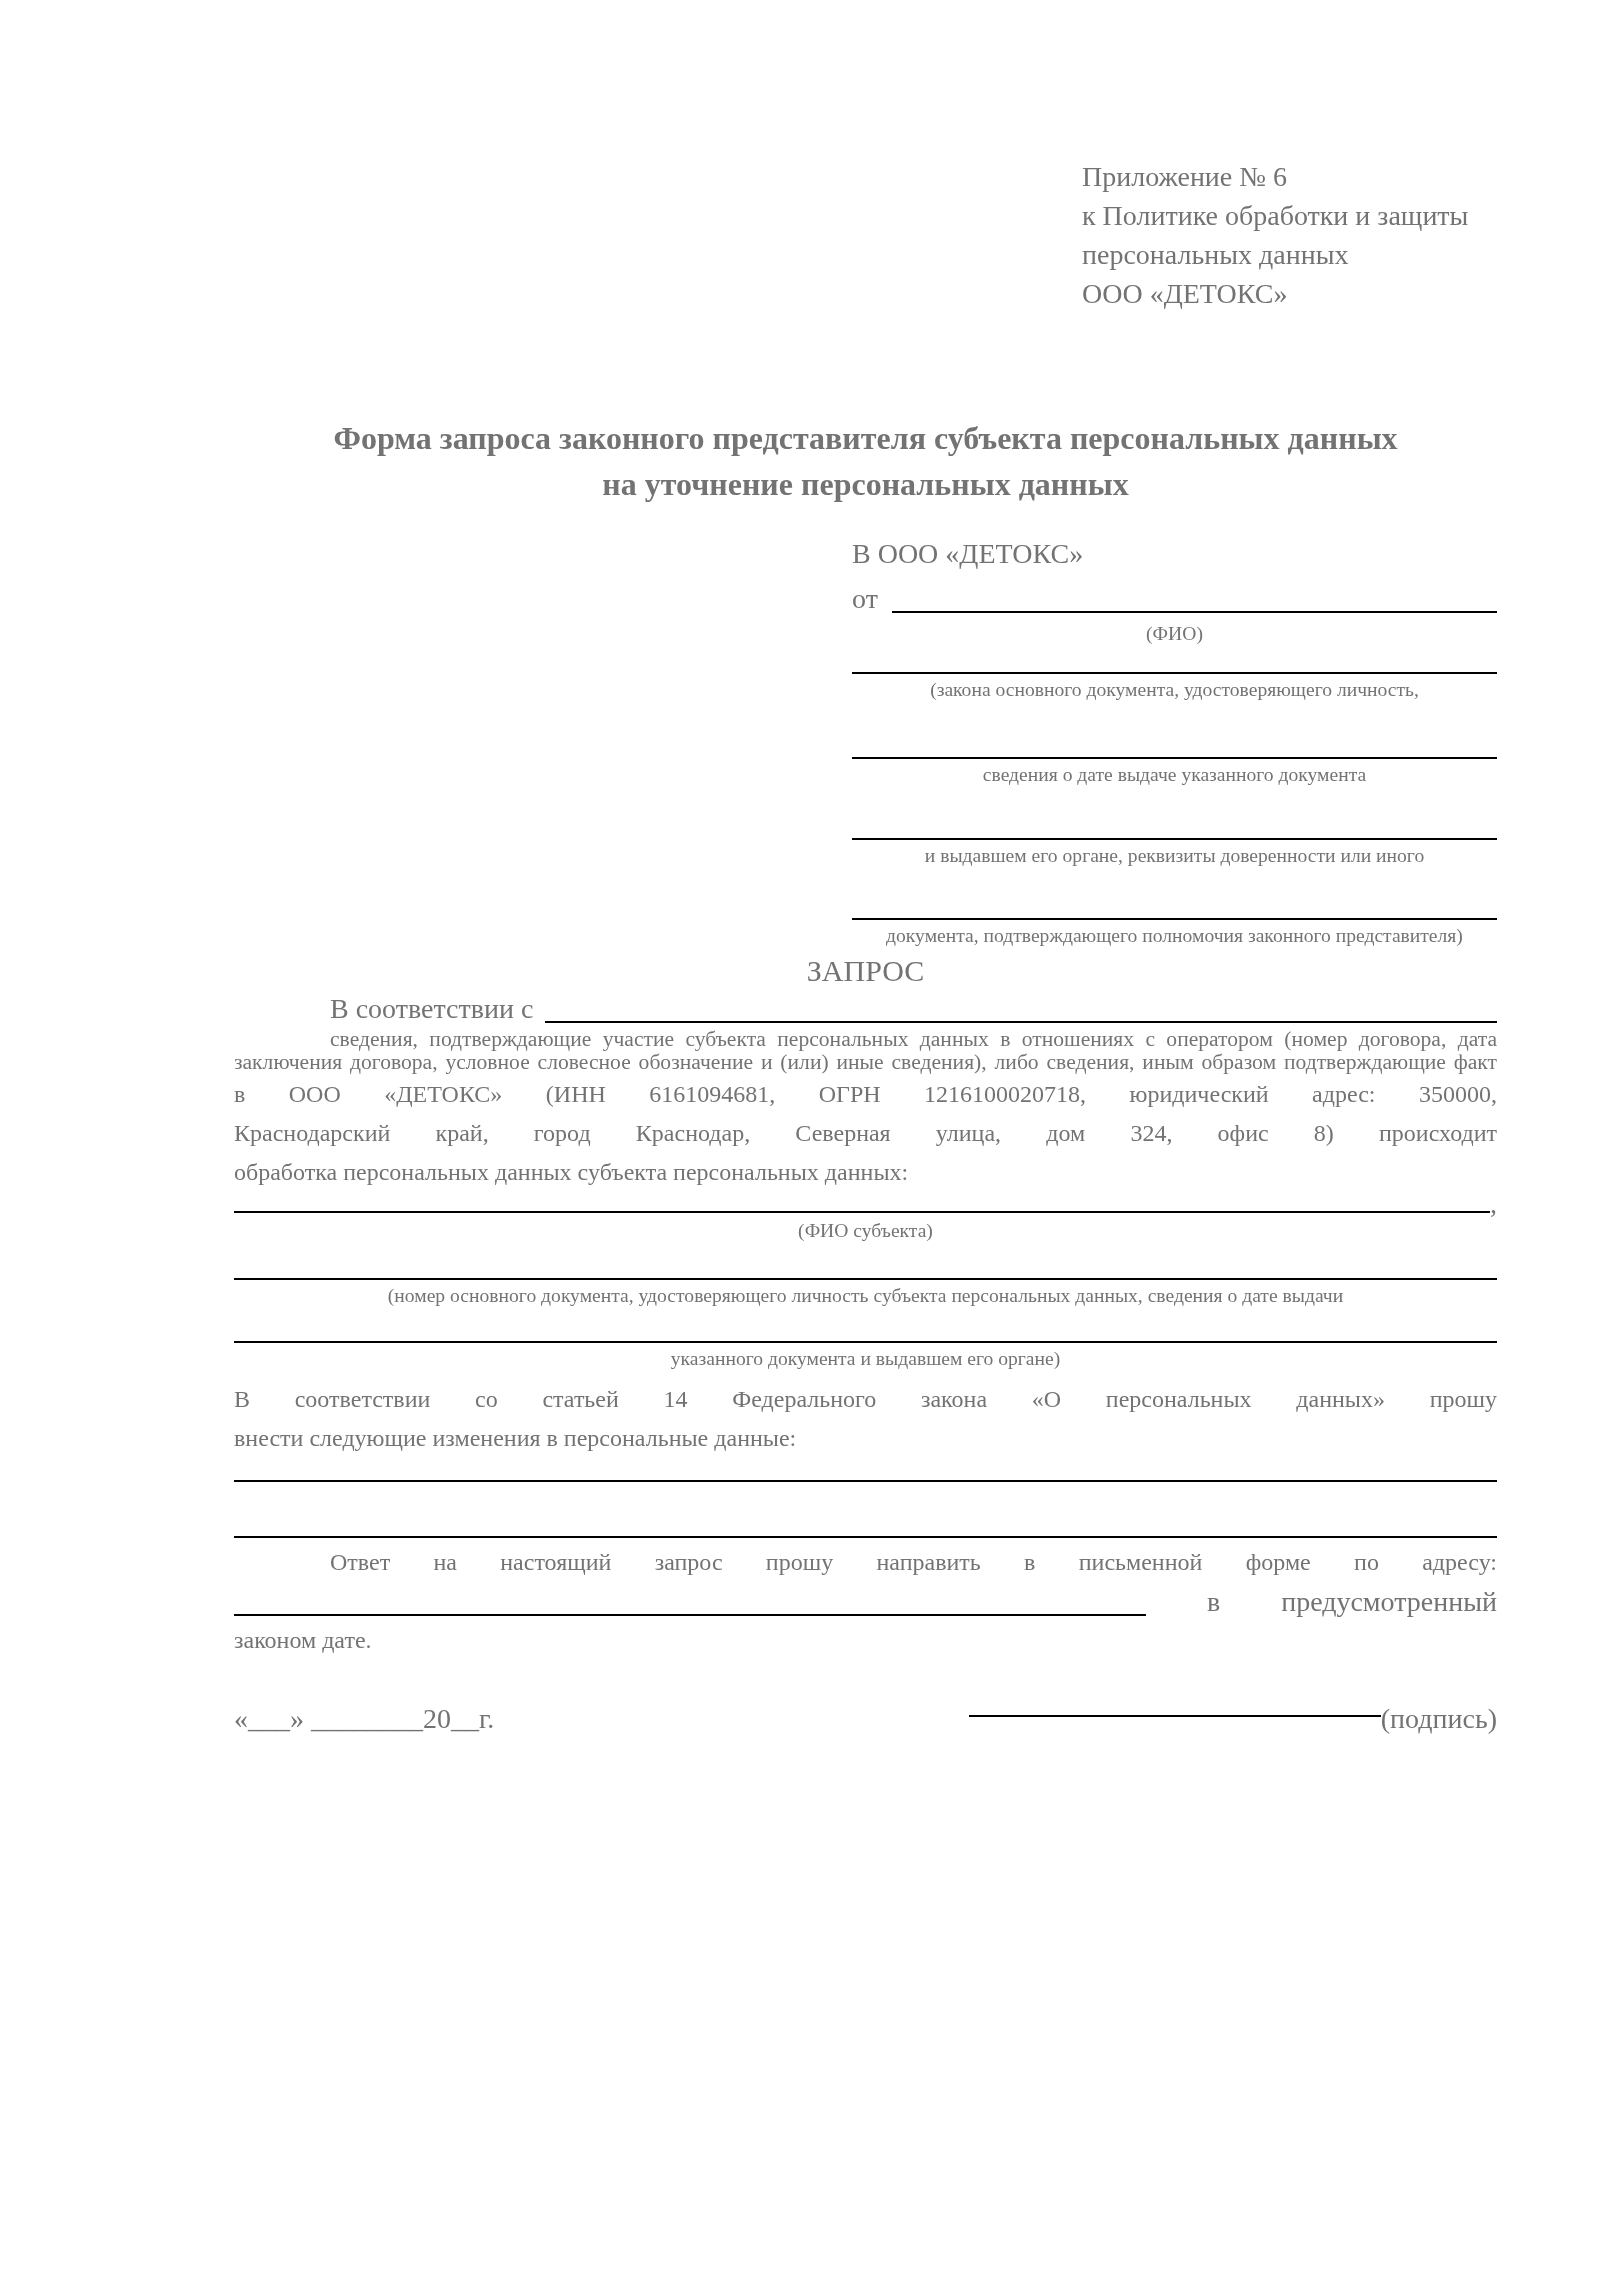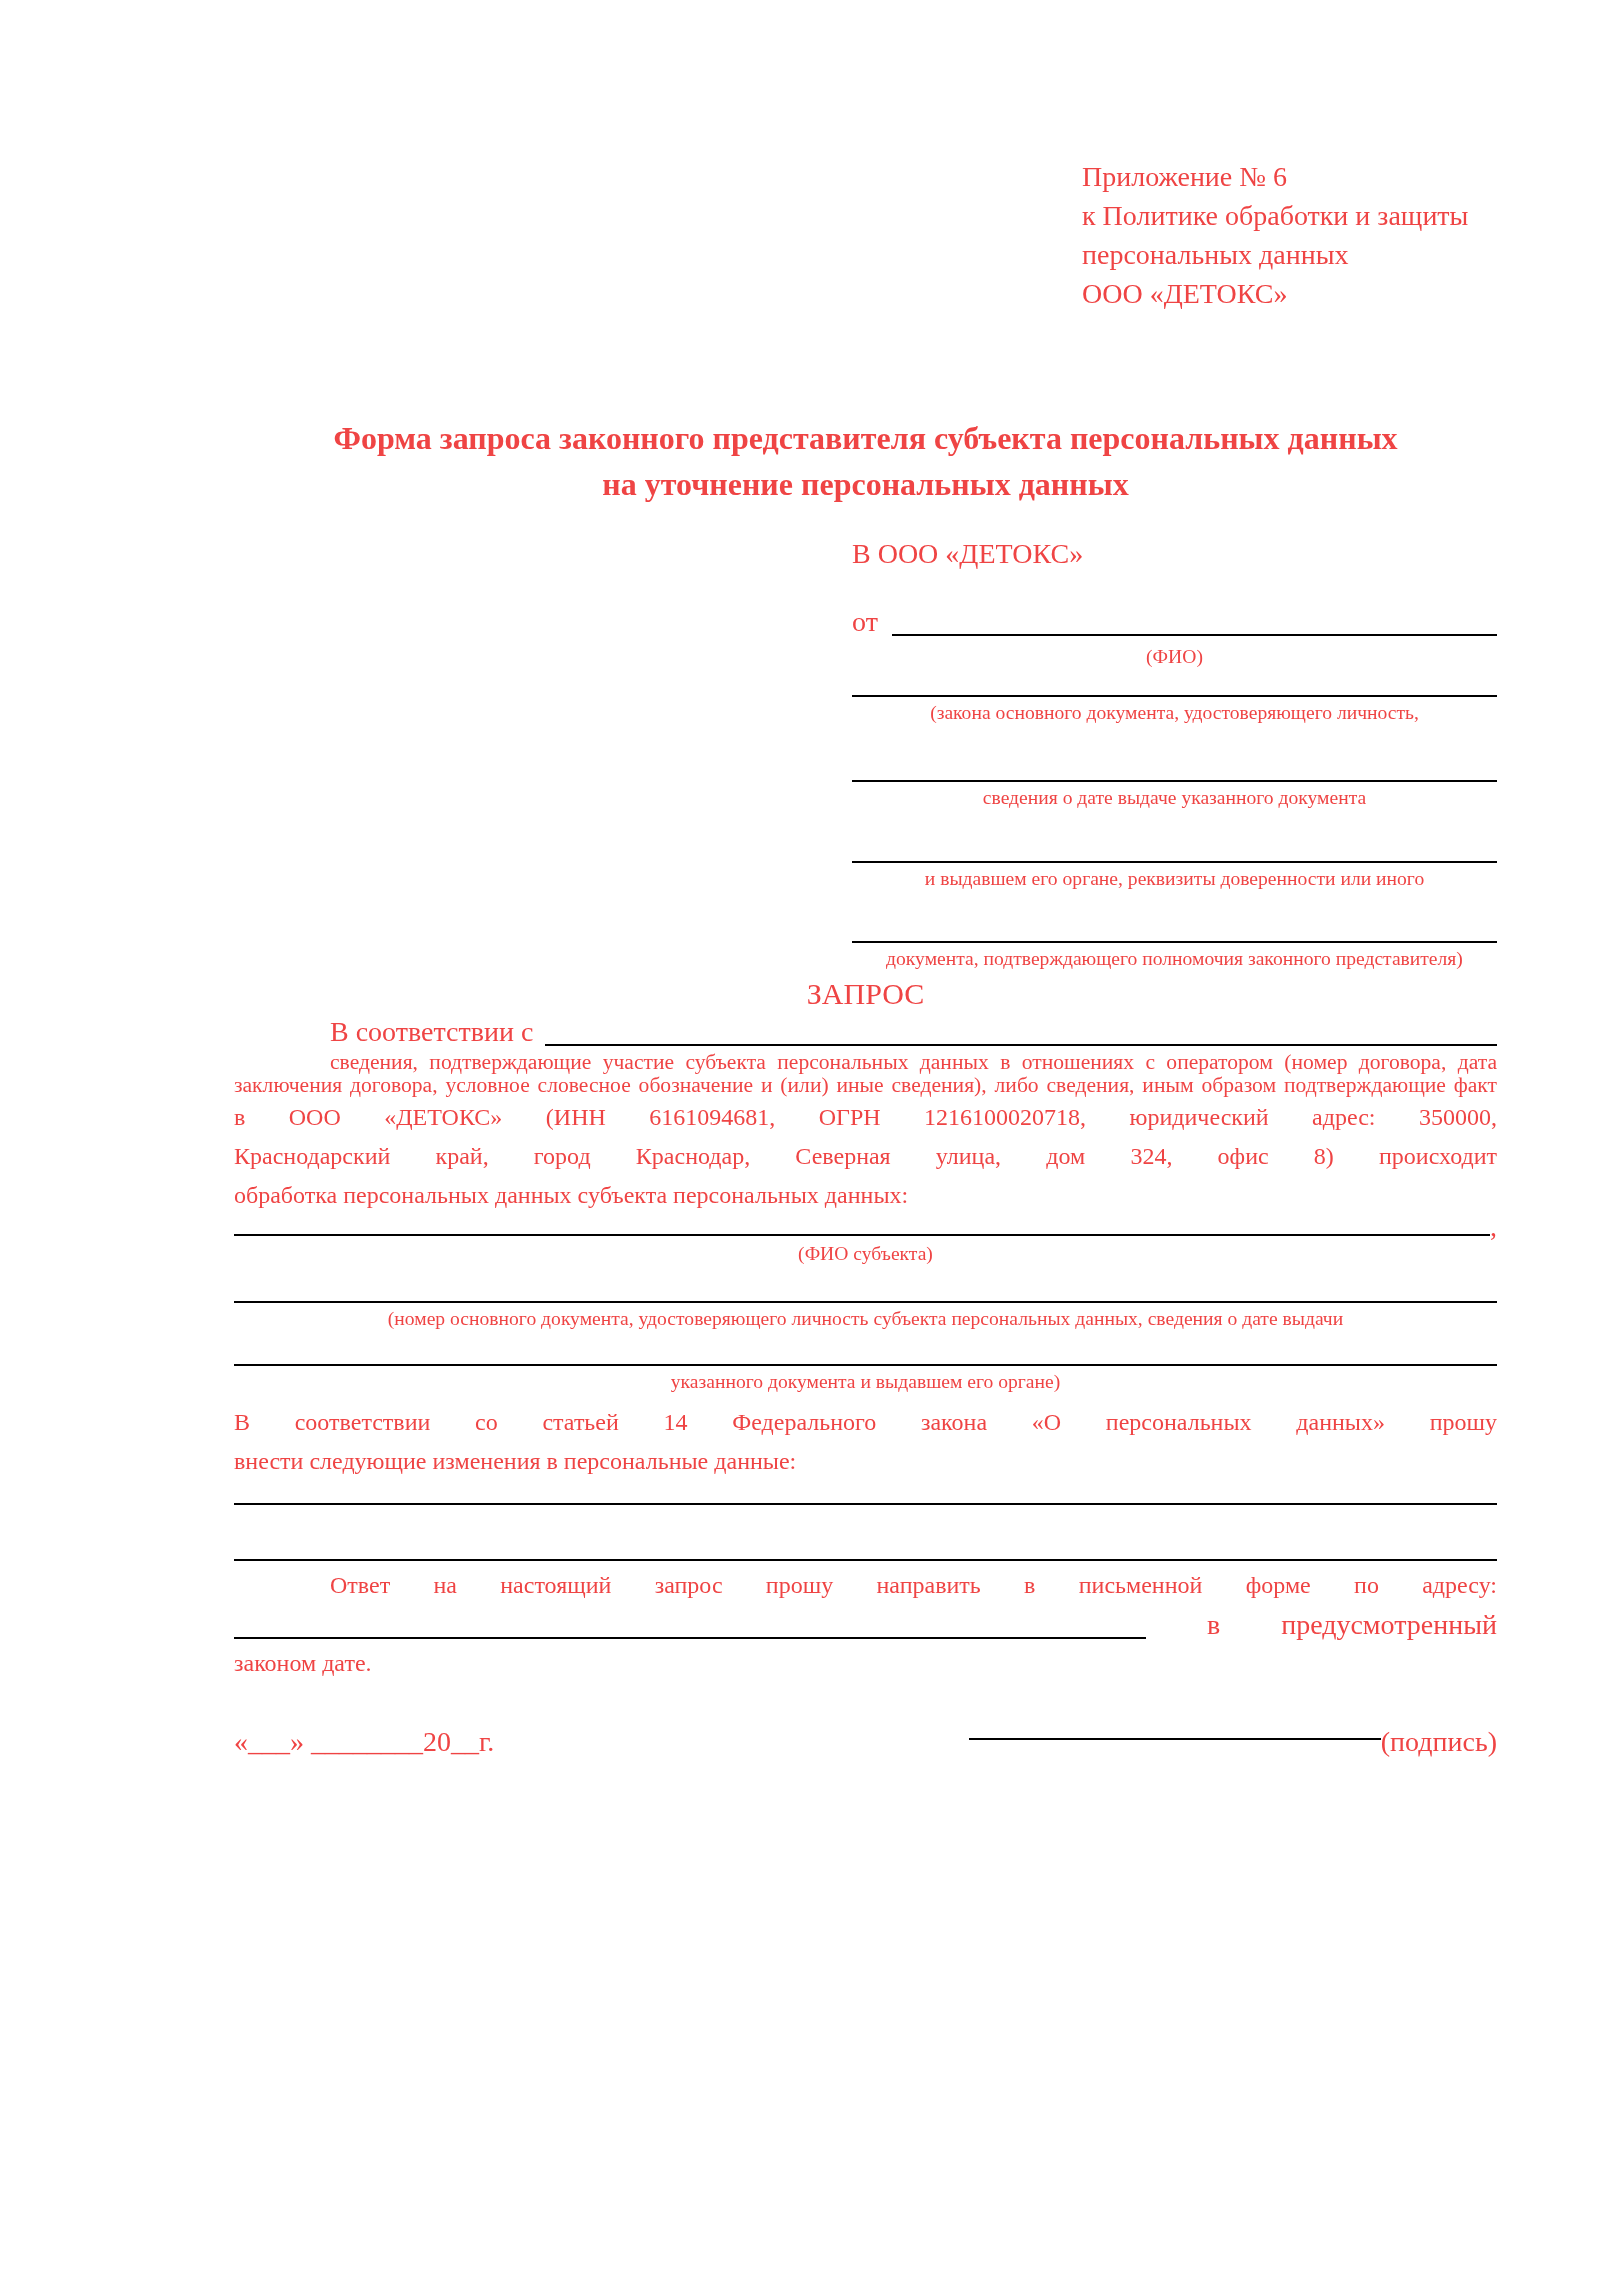--- a/index.html
+++ b/index.html
@@ -2,35 +2,35 @@
 <html><head>
 <meta charset="utf-8">
 <style>
   html, body { margin: 0; padding: 0; background: #ffffff; }
   .page {
     position: relative;
     width: 1621px;
     height: 2294px;
     margin: 0 auto;
     background: #ffffff;
-    color: #ef4444;
+    color: #737373;
     font-family: "Liberation Serif", "DejaVu Serif", serif;
     box-sizing: border-box;
     padding: 157px 124px 0 234px;
     overflow: hidden;
   }
   .uline { border-bottom: 2.9px solid #000; }
 
   .appendix { margin-left: 848px; font-size: 28px; line-height: 39px; }
 
   .title { margin-top: 102px; font-size: 32px; font-weight: 700; line-height: 46px; text-align: center; }
 
   .addressee { margin-top: 27.4px; margin-left: 618px; font-size: 28px; line-height: 39px; }
   .from-row { display: flex; align-items: flex-end; margin-top: 5.9px; }
-  .from-row .lbl { white-space: nowrap; margin-top: 23px; }
+  .from-row .lbl { white-space: nowrap; }
   .from-row .uline { flex: 1; margin-left: 13.7px; margin-bottom: 4.9px; }
 
   .cap { font-size: 19.6px; line-height: 27.4px; text-align: center; margin-top: 2px; }
 
   .field .uline { display: block; }
   .f1 { height: 24.5px; } .f2 { height: 53px; } .f3 { height: 50px; } .f4 { height: 49px; }
   .f5 { height: 33px; } .f6 { height: 32px; }
 
   .zapros { margin-top: 2px; font-size: 30px; line-height: 37px; text-align: center; }
 

